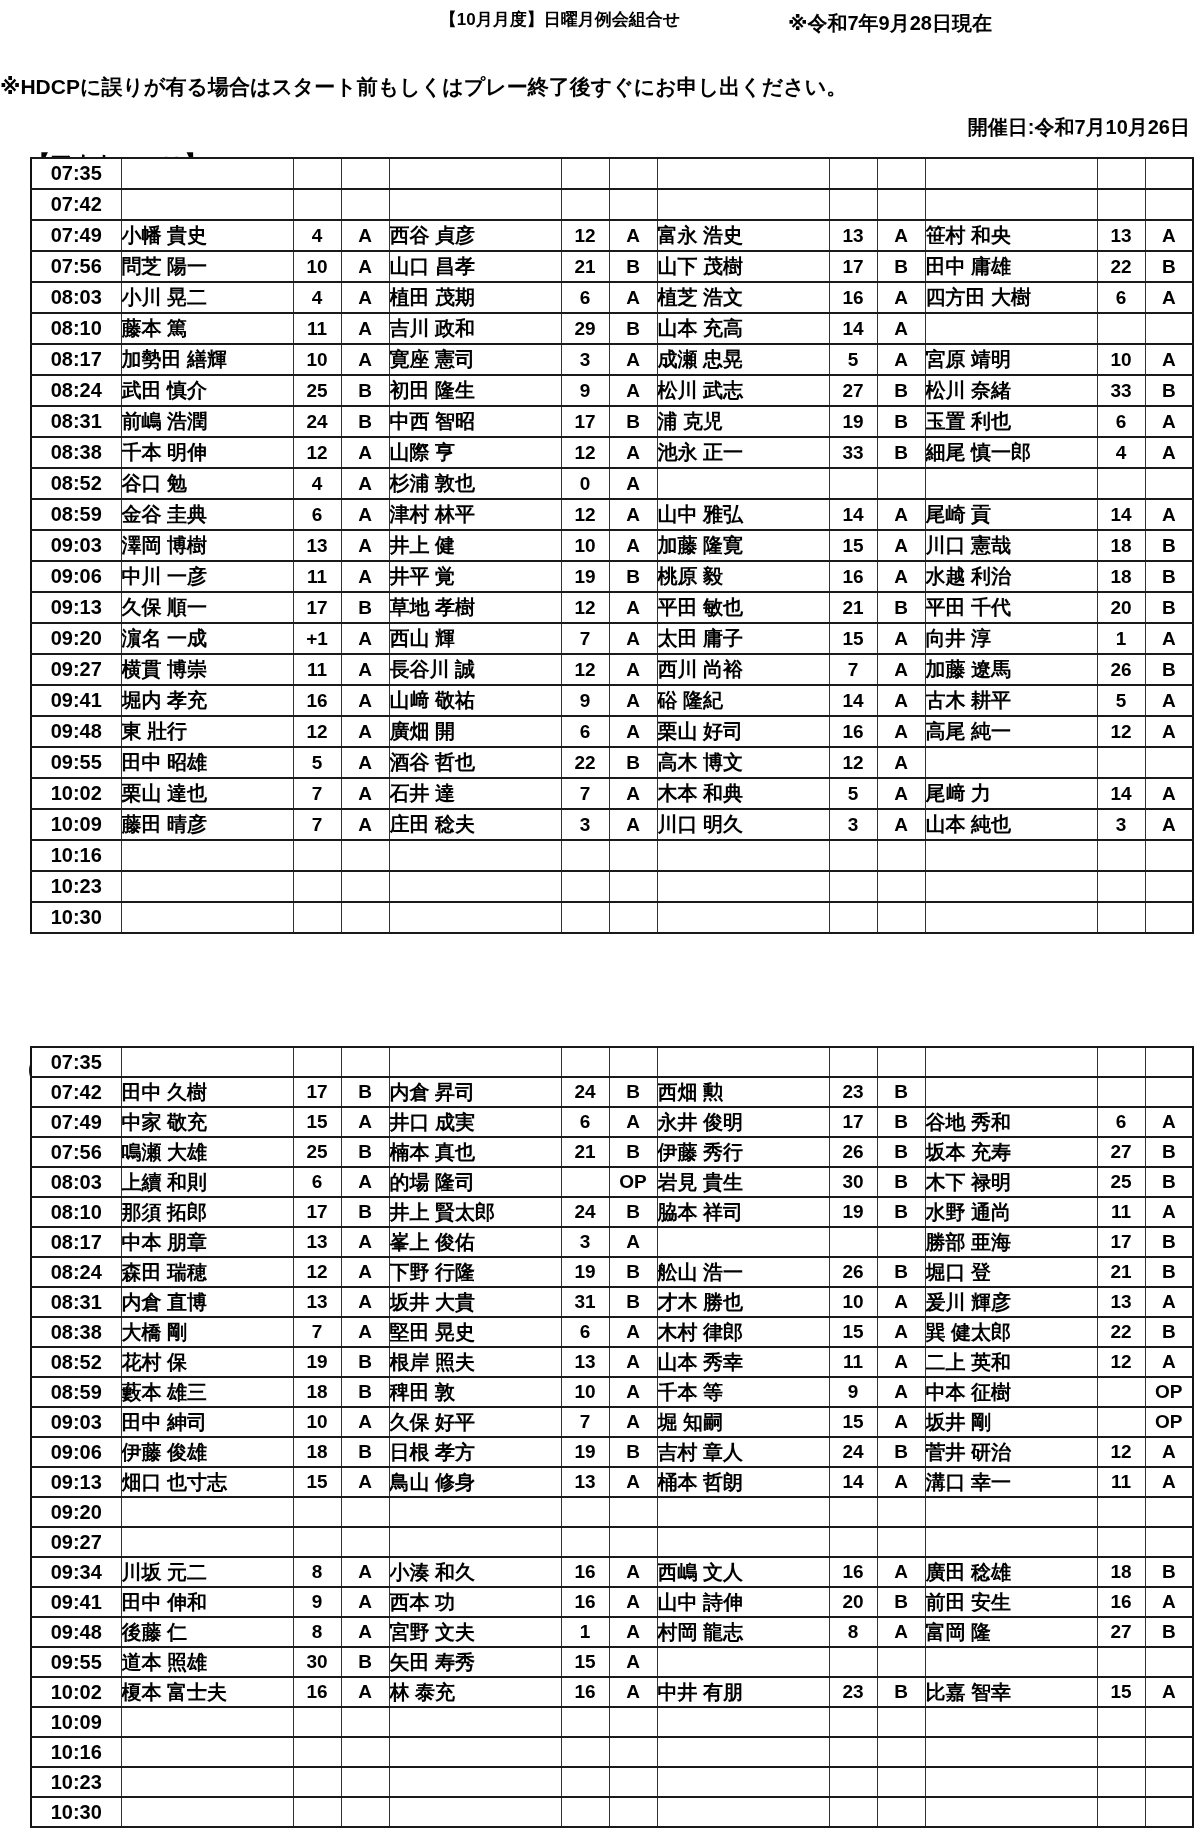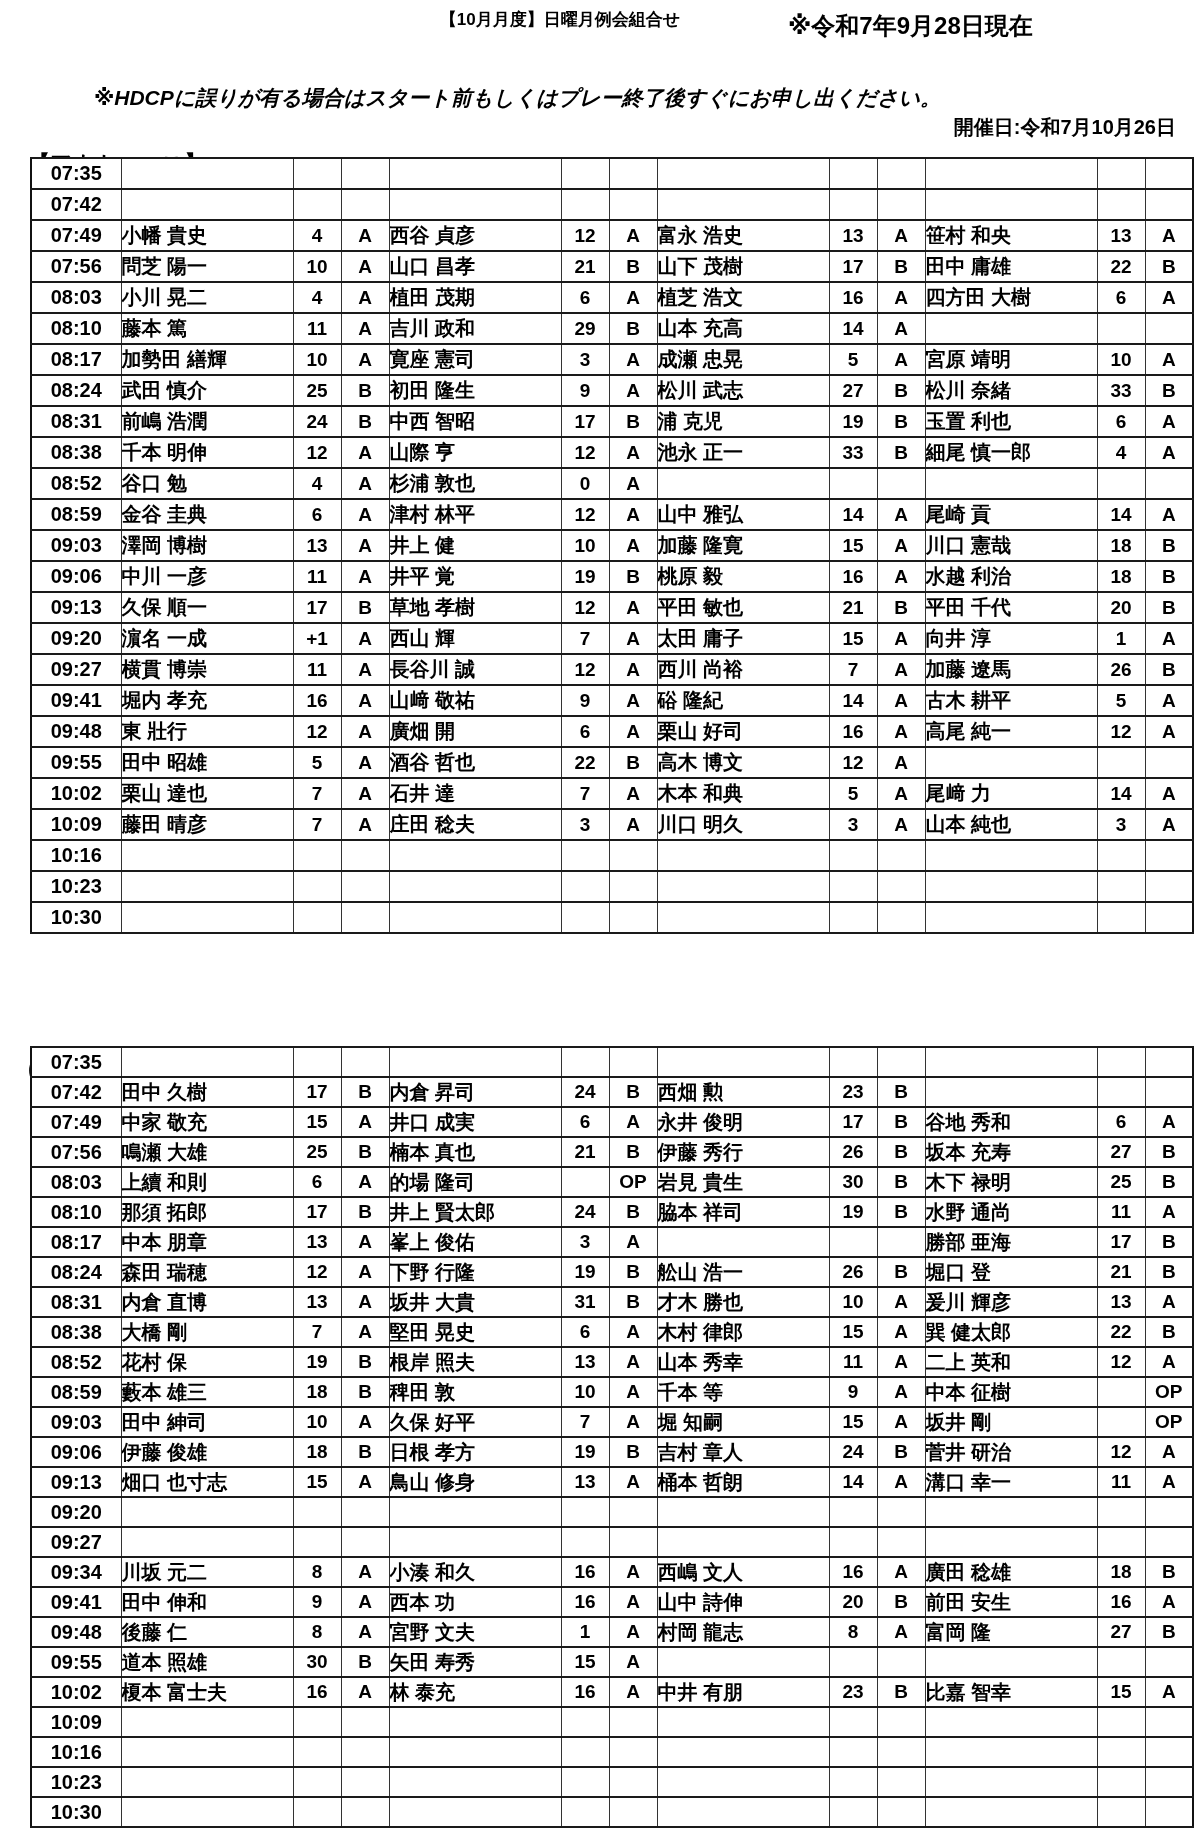--- a/index.html
+++ b/index.html
@@ -1,24 +1,24 @@
 <!DOCTYPE html>
 <html><head>
 <meta charset="utf-8">
 <style>
   html,body{margin:0;padding:0;background:#fff;}
   body{font-family:"Liberation Sans","DejaVu Sans",sans-serif;color:#000;font-weight:bold;}
   .sheet{position:relative;width:1200px;height:1841px;background:#ffffff;overflow:hidden;}
   .hdr-title{position:absolute;top:8px;left:0;width:1120px;text-align:center;font-size:17px;}
-  .hdr-asof{position:absolute;top:10px;left:788px;font-size:24px;}
+  .hdr-asof{position:absolute;top:10px;left:788px;font-size:20px;}
   .hdr-note1{position:absolute;top:40px;left:0;width:1050px;text-align:center;font-size:21px;}
-  .hdr-note2{position:absolute;top:84px;left:0;width:1035px;text-align:center;font-size:21px;font-style:italic;}
+  .hdr-note2{position:absolute;top:73px;left:0;width:1035px;font-size:21px;}
   .sec-label{position:absolute;font-size:22px;margin-top:38px;}
   .out-label{top:111px;left:28px;}
-  .out-date{position:absolute;top:114px;right:24px;font-size:20px;padding-left:44px;}
+  .out-date{position:absolute;top:114px;right:10px;font-size:20px;padding-left:44px;}
   .in-label{top:1016px;left:28px;}
   table.pairing{position:absolute;left:30px;border-collapse:collapse;table-layout:fixed;width:1162px;background:#fff;padding-left:14px;}
   table.out{top:157px;}
   table.in{top:1046px;}
   table.pairing{border:2px solid #111;}
   table.pairing td{border-left:1px solid #333;border-right:1px solid #333;
                    border-top:2px solid #1a1a1a;border-bottom:2px solid #1a1a1a;
                    overflow:hidden;white-space:nowrap;padding:0;}
   table.out td{height:29px;}
   table.in td{height:28px;}

